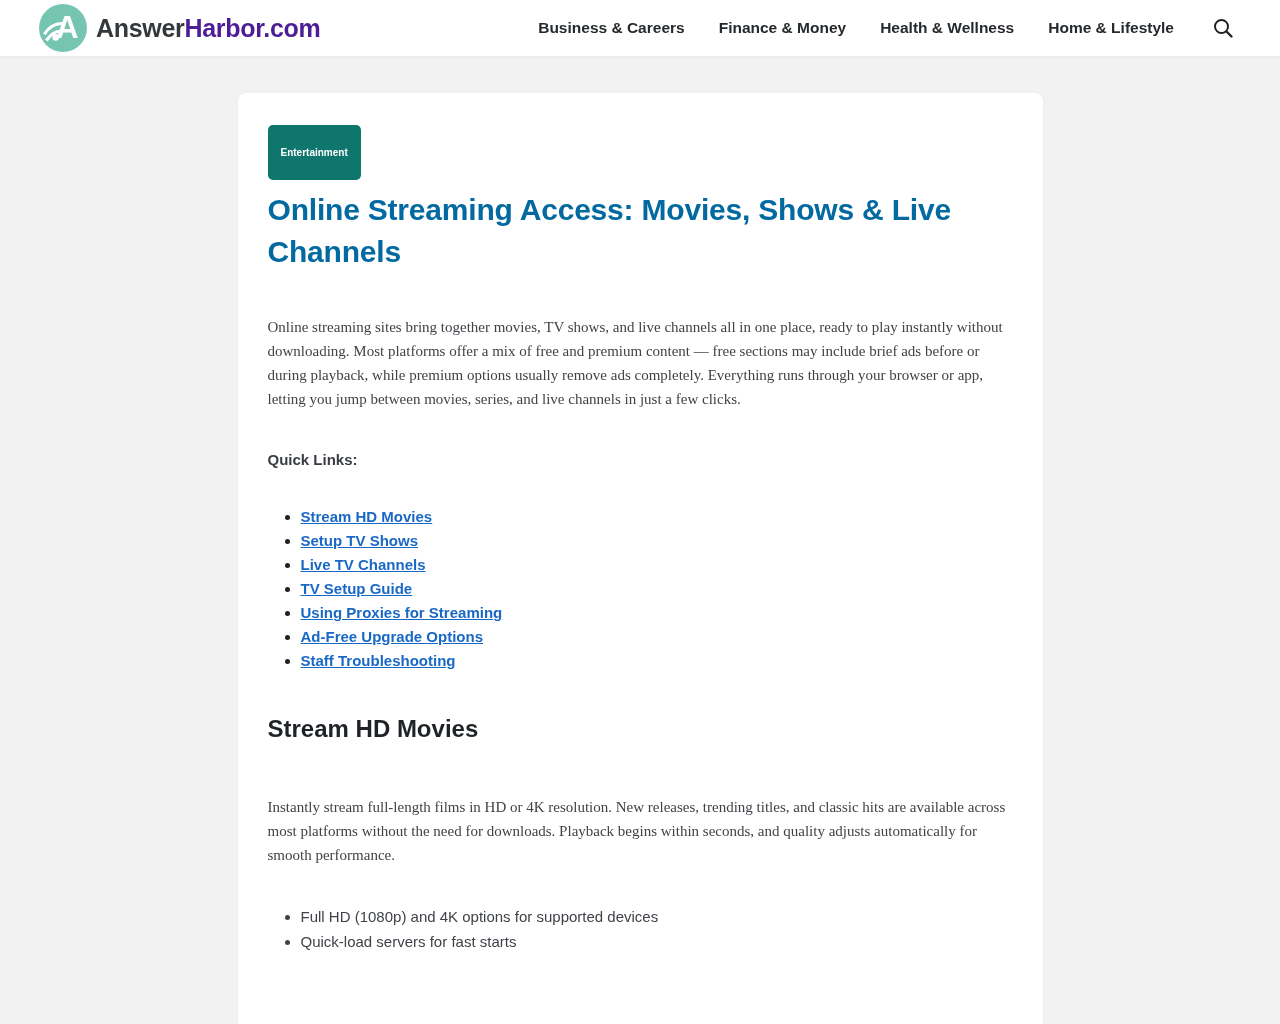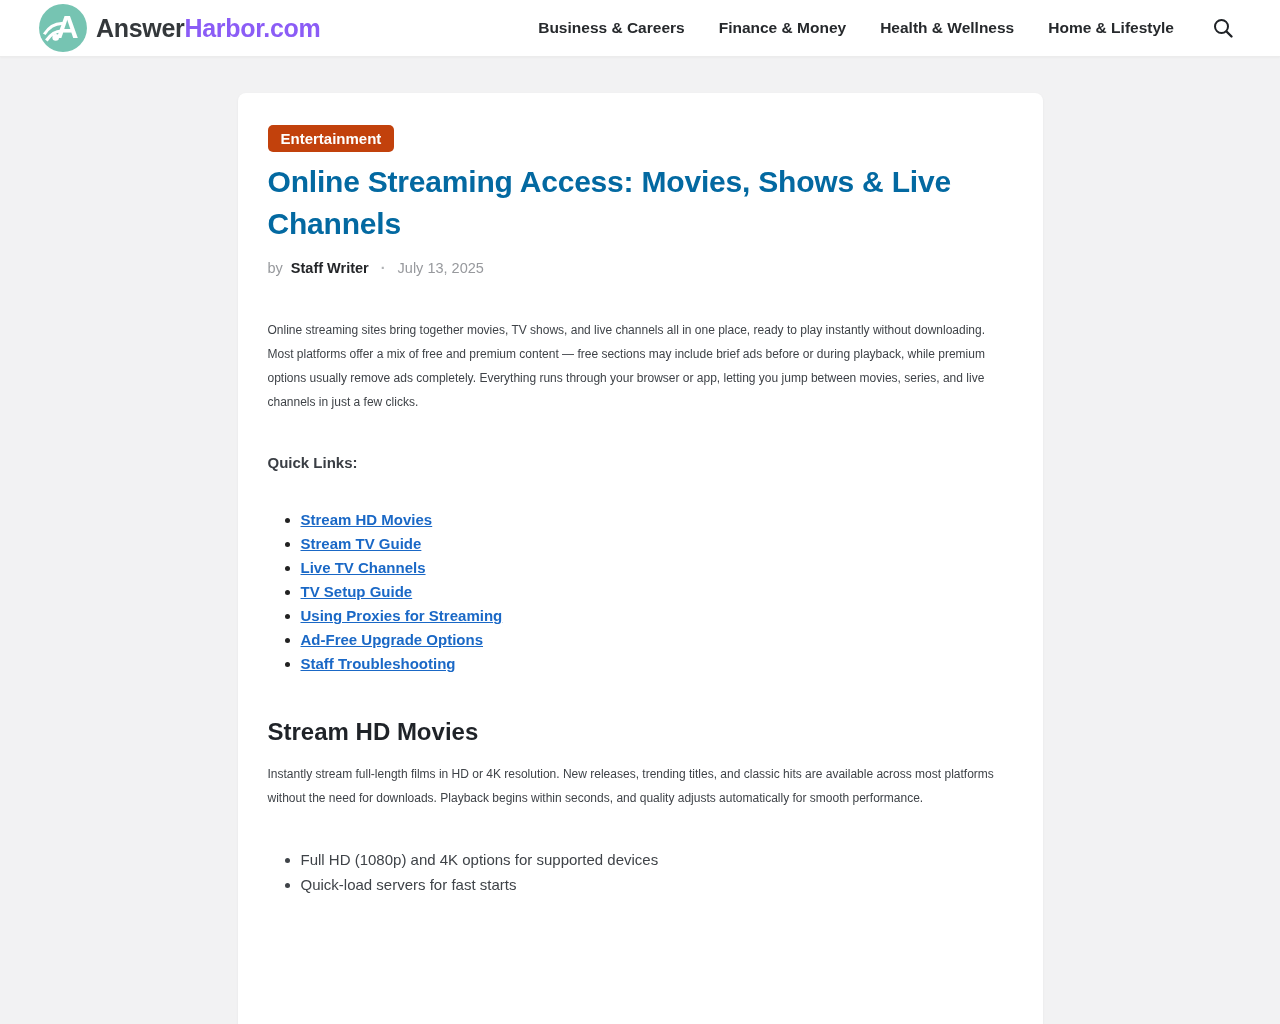--- a/index.html
+++ b/index.html
@@ -15,64 +15,65 @@
     height: 57px; background: #ffffff;
     display: flex; align-items: center; justify-content: space-between;
     padding: 0 46px 0 38px;
     border-bottom: 1px solid #ececec;
     box-shadow: 0 1px 2px rgba(0,0,0,0.03);
   }
   .brand { display: flex; align-items: center; gap: 8px; cursor: pointer; }
   .brand-icon { width: 50px; height: 50px; display: block; }
   .brand-text { font-size: 25px; font-weight: 700; letter-spacing: -0.3px; white-space: nowrap; }
   .brand-text .answer { color: #34383b; }
-  .brand-text .harbor { color: #8b5cf6; }
+  .brand-text .harbor { color: #4c1d95; }
 
   .main-nav { display: flex; align-items: center; gap: 34px; }
   .nav-item {
     font-size: 15.5px; font-weight: 700; color: #26292c;
     text-decoration: none; white-space: nowrap; cursor: pointer;
   }
   .search-btn { background: none; border: none; cursor: pointer; margin-left: 4px; display: flex; align-items: center; }
 
   
   .card {
     width: 805px; margin: 36px auto 0;
     background: #ffffff; border-radius: 8px;
     box-shadow: 0 1px 3px rgba(0,0,0,0.05);
     padding: 32px 30px 80px;
     min-height: 960px;
   }
 
   .category-badge {
     display: inline-block;
-    background: #c2410c; color: #ffffff;
-    font-size: 15px; font-weight: 700;
-    padding: 5px 13px; border-radius: 5px;
+    background: #0f766e; color: #ffffff;
+    font-size: 10px; font-weight: 700;
+    padding: 22px 13px; border-radius: 5px;
     cursor: pointer;
   }
 
   h1.post-title {
     margin-top: 9px;
     font-size: 30px; line-height: 42px; letter-spacing: -0.2px;
     color: #0369a1; font-weight: 700;
     max-width: 745px;
   }
 
   .byline {
     margin-top: 15px; font-size: 14.5px; color: #97999d;
     display: flex; align-items: center; gap: 6px;
   }
   .byline .author { color: #232528; font-weight: 700; margin-left: 2px; }
   .byline .sep { color: #b0b2b5; font-weight: 700; margin: 0 6px; }
 
   .body-text {
     margin-top: 42px;
-    font-size: 12px; line-height: 24px; color: #3f4348;
+    font-size: 15px; line-height: 24px; color: #3f4348;
     max-width: 740px;
+    font-family: Liberation Serif, serif;
   }
 
   .sub-heading {
     margin-top: 40px;
     font-size: 15px; font-weight: 700; color: #3a3e44;
   }
 
   ul.quick-links {
     margin-top: 37px; padding-left: 33px;
     color: #222222;
@@ -121,44 +122,38 @@
       </svg>
     </button>
   </nav>
 </header>
 
 <main class="card">
   <span class="category-badge">Entertainment</span>
 
   <h1 class="post-title">Online Streaming Access: Movies, Shows &amp; Live Channels</h1>
 
-  <div class="byline">
-    <span>by</span>
-    <span class="author">Staff Writer</span>
-    <span class="sep">·</span>
-    <span>July 13, 2025</span>
-  </div>
 
   <p class="body-text">Online streaming sites bring together movies, TV shows, and live channels all in one place, ready to play instantly without downloading. Most platforms offer a mix of free and premium content — free sections may include brief ads before or during playback, while premium options usually remove ads completely. Everything runs through your browser or app, letting you jump between movies, series, and live channels in just a few clicks.</p>
 
   <p class="sub-heading">Quick Links:</p>
 
   <ul class="quick-links">
     <li><a>Stream HD Movies</a></li>
-    <li><a>Stream TV Guide</a></li>
+    <li><a>Setup TV Shows</a></li>
     <li><a>Live TV Channels</a></li>
     <li><a>TV Setup Guide</a></li>
     <li><a>Using Proxies for Streaming</a></li>
     <li><a>Ad-Free Upgrade Options</a></li>
     <li><a>Staff Troubleshooting</a></li>
   </ul>
 
   <h2 class="section-heading">Stream HD Movies</h2>
 
-  <p class="body-text" style="margin-top:16px">Instantly stream full-length films in HD or 4K resolution. New releases, trending titles, and classic hits are available across most platforms without the need for downloads. Playback begins within seconds, and quality adjusts automatically for smooth performance.</p>
+  <p class="body-text" style="margin-top:52px">Instantly stream full-length films in HD or 4K resolution. New releases, trending titles, and classic hits are available across most platforms without the need for downloads. Playback begins within seconds, and quality adjusts automatically for smooth performance.</p>
 
 
   <ul class="features">
     <li>Full HD (1080p) and 4K options for supported devices</li>
     <li>Quick-load servers for fast starts</li>
 
   </ul>
 </main>
 
 </body></html>

